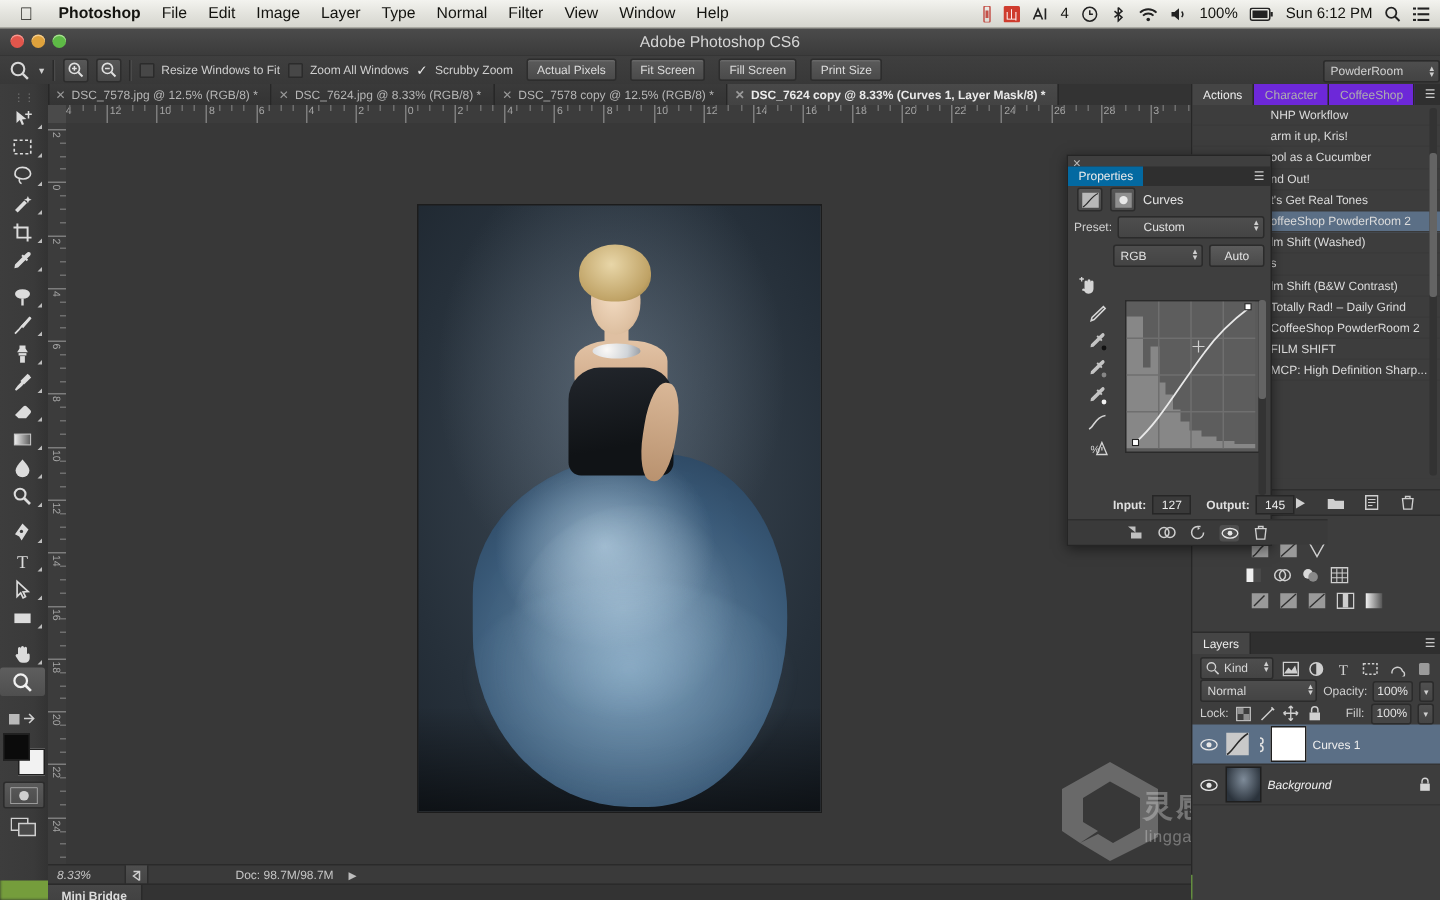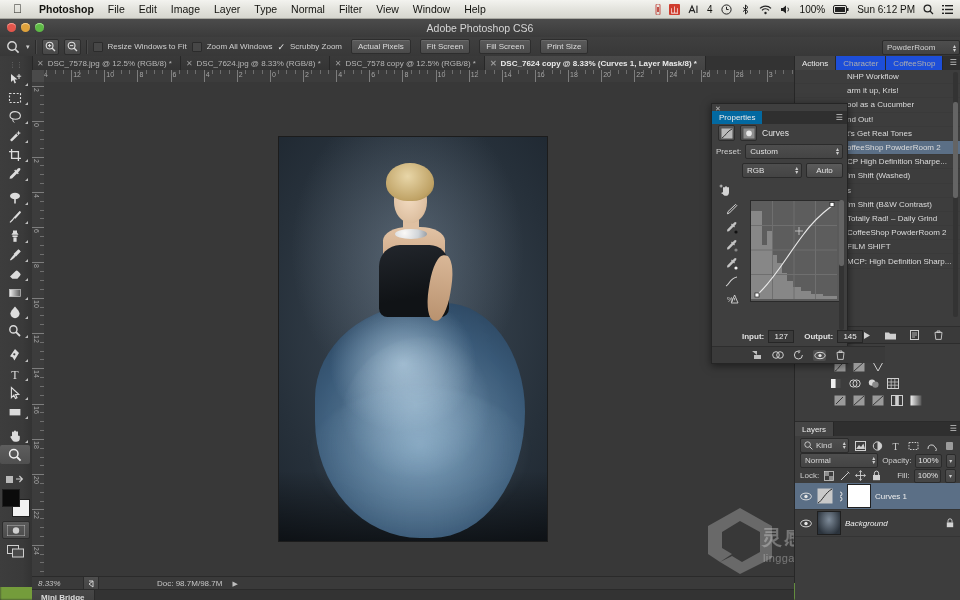--- a/index.html
+++ b/index.html
@@ -218,21 +218,21 @@
     background:#333;border-top:1px solid #2a2a2a;display:flex;align-items:stretch;
   }
   .mb-tab{padding:0 9px;display:flex;align-items:center;font-size:8px;color:#dcdcdc;font-weight:bold;
           background:linear-gradient(180deg,#474747,#404040);border-right:1px solid #2a2a2a;}
 
   
   .dock{position:absolute;left:794px;top:38px;width:166px;height:527px;background:#383838;border-left:1px solid #272727;}
 
   .panel-tabs{display:flex;align-items:stretch;height:14px;background:#2f2f2f;position:relative;}
   .ptab{padding:0 7px;display:flex;align-items:center;font-size:8px;color:#aeaeae;
-        background:#1d4ed8;border-right:1px solid #272727;}
+        background:#6d28d9;border-right:1px solid #272727;}
   .ptab.active{background:#454545;color:#ececec;}
   .pmenu{position:absolute;right:4px;top:3px;color:#c9c9c9;font-size:8px;line-height:8px;}
 
   
   .actions-panel{position:absolute;left:0;top:0;width:166px;height:287px;background:#3d3d3d;text-align:right;}
   .act-list{position:absolute;left:0;top:14px;width:166px;height:249px;overflow:hidden;background:#3d3d3d;}
   .act-row{height:13.2px;display:flex;align-items:center;padding-left:52px;
            font-size:8px;color:#dcdcdc;border-bottom:1px solid #3a3a3a;white-space:nowrap;overflow:hidden;}
   .act-row.sel{background:#5b6f86;}
   .act-scroll{position:absolute;right:3px;top:16px;width:5px;height:245px;background:#333;border-radius:2px;}
@@ -284,21 +284,21 @@
              background:#0369a1;color:#ececec;font-size:8px;}
   .props-menu{position:absolute;right:4px;top:3px;color:#c9c9c9;font-size:8px;line-height:7px;}
   .props-head{position:absolute;left:0;top:20px;width:135px;height:18px;display:flex;align-items:center;gap:5px;padding-left:6px;}
   .ph-ic{width:15px;height:14px;display:flex;align-items:center;justify-content:center;
          background:linear-gradient(180deg,#575757,#4a4a4a);border:1px solid #2c2c2c;border-radius:2px;}
   .ph-title{font-size:8.5px;color:#e4e4e4;}
   .props-body{position:absolute;left:0;top:38px;width:135px;height:203px;}
   .pr-row{display:flex;align-items:center;gap:4px;padding:2px 4px;}
   .pr-lab{font-size:8px;color:#d0d0d0;}
   .presetsel{flex:1;height:13px;background:linear-gradient(180deg,#4e4e4e,#444);border:1px solid #2b2b2b;
-             border-radius:2px;color:#e0e0e0;font-size:8px;display:flex;align-items:center;padding-left:4px;position:relative;}
+             border-radius:2px;color:#e0e0e0;font-size:8px;display:flex;align-items:center;padding-left:16px;position:relative;}
   .chansel{width:56px;height:13px;background:linear-gradient(180deg,#4e4e4e,#444);border:1px solid #2b2b2b;
            border-radius:2px;color:#e0e0e0;font-size:8px;display:flex;align-items:center;padding-left:4px;position:relative;}
   .autobtn{width:36px;height:13px;background:linear-gradient(180deg,#5b5b5b,#4a4a4a);border:1px solid #2b2b2b;
            border-radius:2px;color:#e3e3e3;font-size:8px;display:flex;align-items:center;justify-content:center;}
   .curvecol{position:absolute;left:6px;top:58px;width:26px;height:130px;}
   .ccic{height:18px;display:flex;align-items:center;justify-content:center;color:#d4d4d4;}
   .curvegrid{position:absolute;left:38px;top:58px;width:88px;height:100px;background:#5a5a5a;border:1px solid #2a2a2a;}
   .io-row{position:absolute;left:30px;top:188px;display:flex;align-items:center;gap:4px;}
   .io-lab{font-size:8px;color:#e0e0e0;font-weight:bold;}
   .io-val{width:24px;height:11px;background:#3a3a3a;border:1px solid #262626;color:#ececec;
@@ -876,23 +876,20 @@
             <div class="act-row">
               <span>nd Out!</span>
             </div>
             <div class="act-row">
               <span>t's Get Real Tones</span>
             </div>
             <div class="act-row sel">
               <span>offeeShop PowderRoom 2</span>
             </div>
             <div class="act-row">
-              <span>CP High Definition Sharpe...</span>
-            </div>
-            <div class="act-row">
               <span>lm Shift (Washed)</span>
             </div>
             <div class="act-row">
               <span>s</span>
             </div>
             <div class="act-row">
               <span>lm Shift (B&amp;W Contrast)</span>
             </div>
             <div class="act-row">
               <span>Totally Rad! – Daily Grind</span>

